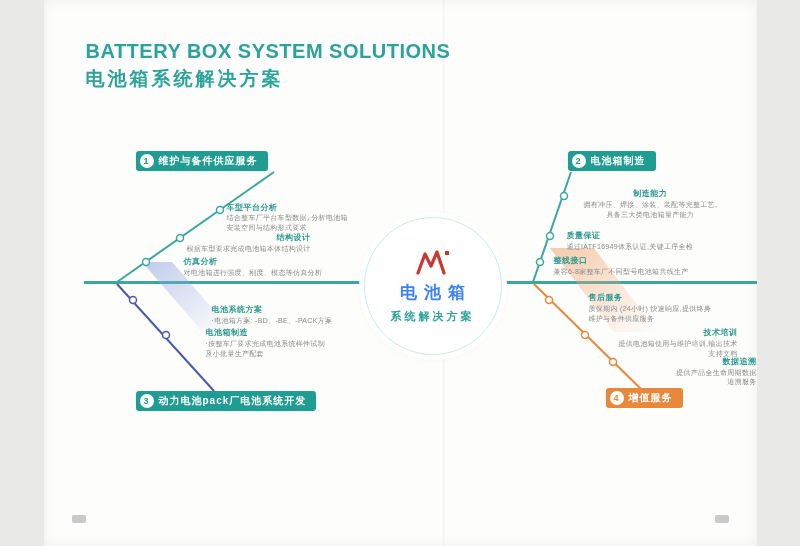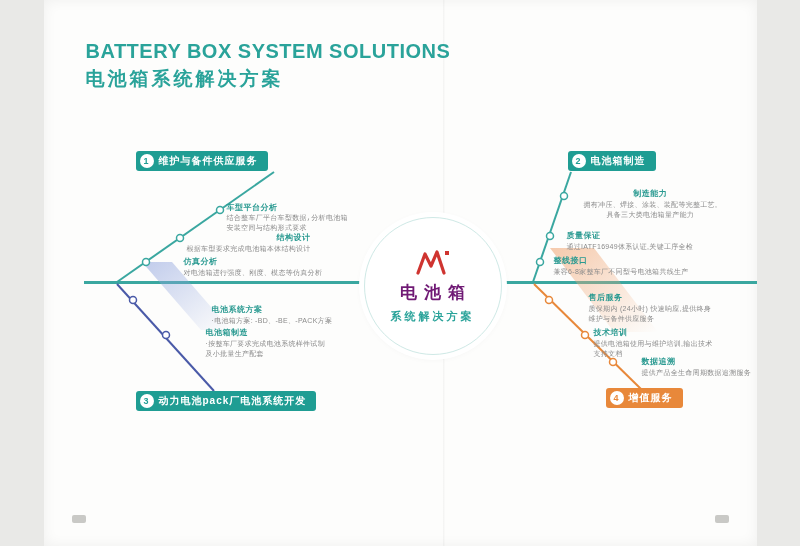--- a/index.html
+++ b/index.html
@@ -16,21 +16,21 @@
   .title-zh{position:absolute;left:42px;top:66px;color:#2aa39a;font-size:19px;
     font-weight:bold;letter-spacing:3px;}
   .spine{position:absolute;left:40px;top:281px;width:722px;height:3px;background:#3aa7a0;z-index:2;}
   .overlay{position:absolute;left:0;top:0;z-index:2;pointer-events:none;}
   .hub{
     position:absolute;left:320px;top:217px;width:136px;height:136px;border-radius:50%;
     background:#ffffff;border:1px solid #cfe9e6;z-index:5;
     display:flex;flex-direction:column;align-items:center;justify-content:center;gap:5px;
     box-shadow:0 0 0 5px #ffffff,0 1px 8px rgba(0,0,0,0.10);
   }
-  .hub-line1{color:#701a75;font-weight:bold;font-size:17px;letter-spacing:7px;padding-left:7px;}
+  .hub-line1{color:#3b82f6;font-weight:bold;font-size:17px;letter-spacing:7px;padding-left:7px;}
   .hub-line2{color:#2aa39a;font-weight:bold;font-size:11px;letter-spacing:3px;}
   .pill{
     position:absolute;height:20px;display:flex;align-items:center;gap:5px;
     padding:0 10px 0 4px;border-radius:3px;color:#fff;font-size:10px;font-weight:bold;
     letter-spacing:1px;z-index:4;white-space:nowrap;
   }
   .pill .badge{
     width:14px;height:14px;border-radius:50%;background:#ffffff;flex:0 0 14px;
     display:flex;align-items:center;justify-content:center;font-size:9px;font-weight:bold;
   }
@@ -147,25 +147,25 @@
     <h4>电池箱制造</h4>
     <p>·按整车厂要求完成电池系统样件试制</p>
     <p>及小批量生产配套</p>
   </div>
 
   <div class="blk" style="left:545px;top:292px;">
     <h4>售后服务</h4>
     <p>质保期内 (24小时) 快速响应,提供终身</p>
     <p>维护与备件供应服务</p>
   </div>
-  <div class="blk" style="left:550px;top:327px;">
+  <div class="blk" style="left:575px;top:327px;text-align:right;">
     <h4>技术培训</h4>
     <p>提供电池箱使用与维护培训,输出技术</p>
     <p>支持文档</p>
   </div>
-  <div class="blk" style="left:598px;top:356px;">
+  <div class="blk" style="left:626px;top:356px;text-align:right;">
     <h4>数据追溯</h4>
     <p>提供产品全生命周期数据追溯服务</p>
   </div>
 
   <div class="corner left"></div>
   <div class="corner right"></div>
 </div>
 
 </body></html>

